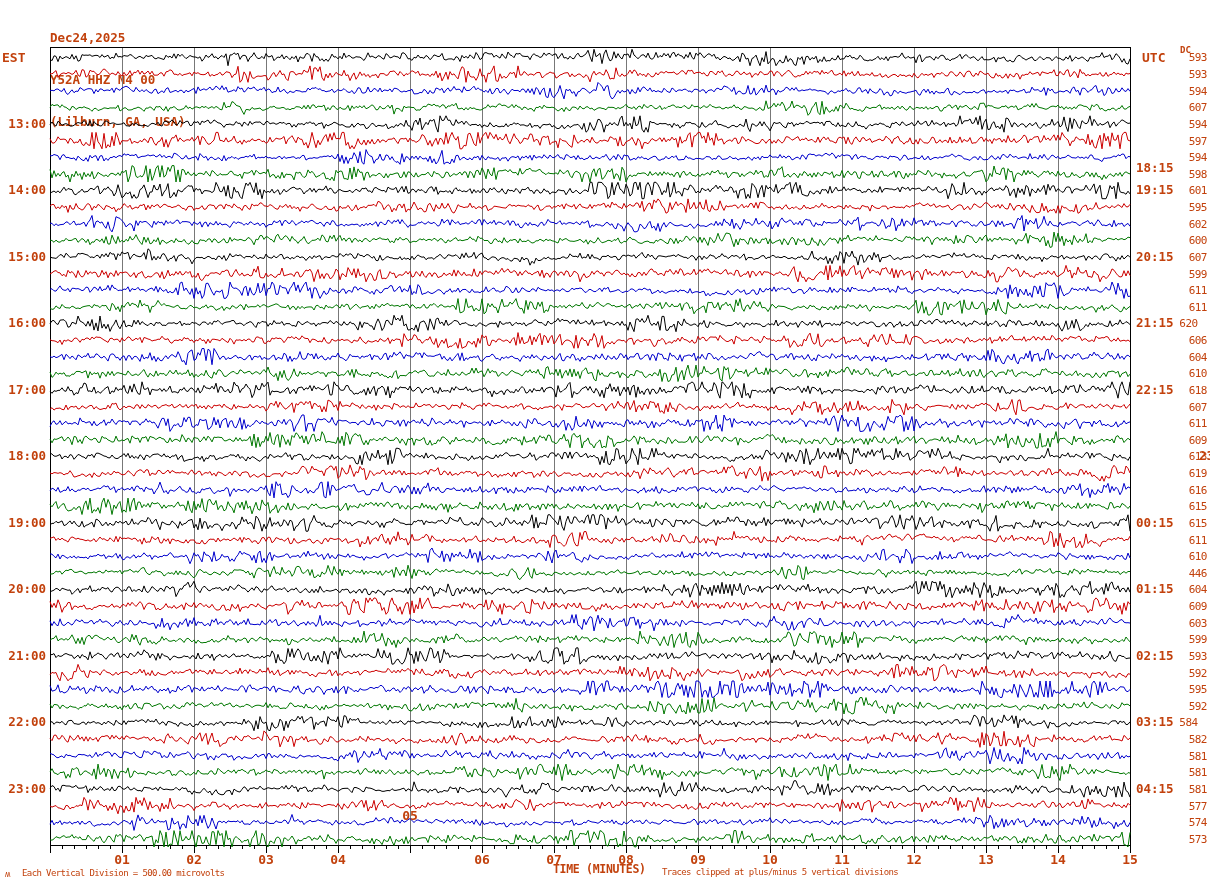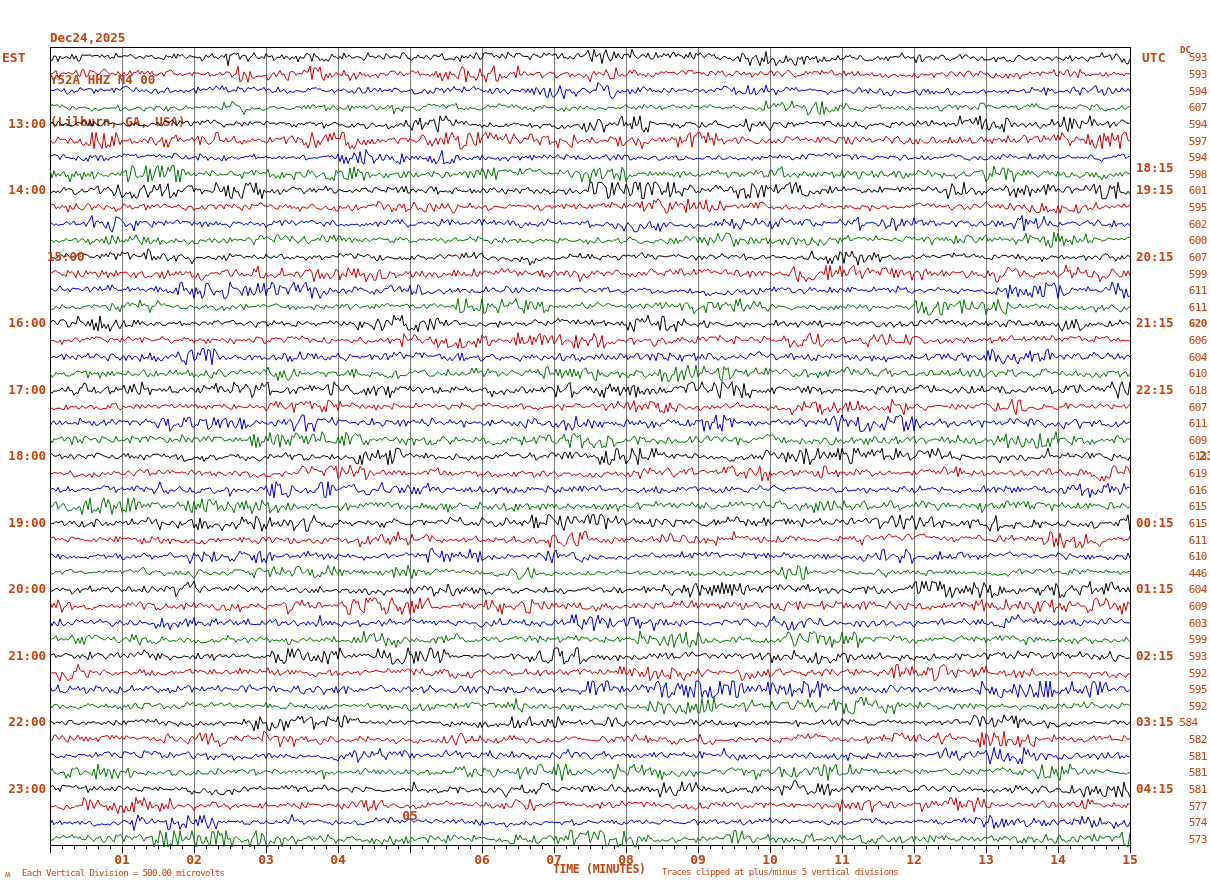--- a/index.html
+++ b/index.html
@@ -188,21 +188,21 @@
       <path d="M50,772.0L52,768.7L54,772.8L56,773.5L58,774.7L60,772.5L62,772.5L64,771.8L66,778.3L68,774.1L70,777.4L72,768.5L74,769.6L76,767.6L78,768.6L80,775.1L82,774.1L84,771.4L86,770.9L88,772.5L90,773.4L92,775.5L94,768.9L96,779.2L98,764.1L100,774.5L102,772.6L104,768.3L106,776.7L108,769.1L110,771.2L112,778.8L114,769.2L116,773.2L118,778.4L120,771.8L122,771.3L124,771.7L126,773.1L128,767.9L130,777.5L132,776.3L134,770.9L136,771.9L138,773.9L140,773.0L142,773.5L144,773.7L146,775.2L148,771.3L150,772.3L152,773.3L154,773.1L156,774.6L158,773.0L160,771.8L162,772.9L164,773.6L166,771.4L168,770.5L170,770.8L172,775.5L174,774.4L176,775.4L178,772.3L180,770.7L182,771.1L184,772.6L186,775.2L188,773.4L190,775.3L192,774.1L194,772.2L196,774.4L198,770.0L200,772.5L202,773.7L204,774.0L206,773.8L208,774.1L210,771.1L212,770.9L214,774.2L216,774.0L218,768.3L220,770.3L222,771.9L224,773.6L226,772.3L228,770.1L230,771.5L232,772.3L234,769.8L236,773.3L238,770.3L240,770.6L242,769.3L244,770.8L246,771.7L248,773.7L250,770.3L252,770.2L254,769.1L256,775.4L258,772.5L260,774.0L262,772.3L264,771.8L266,769.9L268,771.5L270,771.4L272,773.5L274,769.4L276,770.1L278,770.9L280,773.6L282,773.0L284,771.3L286,773.7L288,771.4L290,770.9L292,772.4L294,770.1L296,772.7L298,770.7L300,770.2L302,773.4L304,771.3L306,770.2L308,773.4L310,770.5L312,772.1L314,771.2L316,774.5L318,771.8L320,771.5L322,770.1L324,779.1L326,772.3L328,772.9L330,773.6L332,771.8L334,774.7L336,772.6L338,771.5L340,771.7L342,773.3L344,772.0L346,771.4L348,772.7L350,770.9L352,772.0L354,773.0L356,772.2L358,769.8L360,774.5L362,773.0L364,769.4L366,768.4L368,771.6L370,772.0L372,772.3L374,769.6L376,773.5L378,770.4L380,774.1L382,770.2L384,771.7L386,773.8L388,771.5L390,769.6L392,772.0L394,774.7L396,773.5L398,771.1L400,773.4L402,773.0L404,773.0L406,769.7L408,773.2L410,773.0L412,770.4L414,771.2L416,773.2L418,775.2L420,772.6L422,772.9L424,772.6L426,770.7L428,770.2L430,774.9L432,772.3L434,774.3L436,772.6L438,773.0L440,773.4L442,773.5L444,770.1L446,773.0L448,772.4L450,772.9L452,772.0L454,771.8L456,767.0L458,769.7L460,767.1L462,770.0L464,766.2L466,771.8L468,776.9L470,772.7L472,777.1L474,769.3L476,769.2L478,774.0L480,775.3L482,775.8L484,767.9L486,769.6L488,771.1L490,770.7L492,775.5L494,777.3L496,774.8L498,769.0L500,772.1L502,772.8L504,771.2L506,770.1L508,770.8L510,773.1L512,771.8L514,772.8L516,773.7L518,768.2L520,779.3L522,774.0L524,769.6L526,767.2L528,774.6L530,769.6L532,769.1L534,774.1L536,774.4L538,766.4L540,764.1L542,765.4L544,771.0L546,771.8L548,772.5L550,770.8L552,773.9L554,766.8L556,775.1L558,764.1L560,770.2L562,780.5L564,769.8L566,764.1L568,774.7L570,769.6L572,774.7L574,774.5L576,775.0L578,770.8L580,773.0L582,773.5L584,770.7L586,769.4L588,771.7L590,771.6L592,774.7L594,772.8L596,772.3L598,770.1L600,769.5L602,772.5L604,771.4L606,769.2L608,773.3L610,769.2L612,770.2L614,779.0L616,773.7L618,764.1L620,770.4L622,771.2L624,771.2L626,773.7L628,775.3L630,766.4L632,767.5L634,764.2L636,771.1L638,772.3L640,771.3L642,764.8L644,775.2L646,770.0L648,770.0L650,767.6L652,775.2L654,769.8L656,770.6L658,777.5L660,770.0L662,779.7L664,772.0L666,775.5L668,774.0L670,774.3L672,771.1L674,773.4L676,774.5L678,776.5L680,775.8L682,771.6L684,772.7L686,776.1L688,771.9L690,770.6L692,773.3L694,776.7L696,771.6L698,774.7L700,771.4L702,772.5L704,773.1L706,773.5L708,772.9L710,772.8L712,770.4L714,770.4L716,769.6L718,771.7L720,770.2L722,773.6L724,774.0L726,771.3L728,769.8L730,768.8L732,767.7L734,769.4L736,770.9L738,768.5L740,770.5L742,768.6L744,775.4L746,769.9L748,772.3L750,772.8L752,770.2L754,770.6L756,779.6L758,773.7L760,776.3L762,770.1L764,770.4L766,771.8L768,769.2L770,773.1L772,773.8L774,772.3L776,770.7L778,767.7L780,767.0L782,777.0L784,769.1L786,773.4L788,774.6L790,776.2L792,776.8L794,767.5L796,777.0L798,775.9L800,772.0L802,772.5L804,769.5L806,768.5L808,770.9L810,775.2L812,772.2L814,767.3L816,769.5L818,766.7L820,775.1L822,776.0L824,764.4L826,767.1L828,780.5L830,767.2L832,771.7L834,767.1L836,764.1L838,774.1L840,775.4L842,773.5L844,774.3L846,773.9L848,773.1L850,764.1L852,773.7L854,773.7L856,768.9L858,773.2L860,773.0L862,768.1L864,770.3L866,769.6L868,770.8L870,770.2L872,769.4L874,772.2L876,769.1L878,773.5L880,771.9L882,772.8L884,772.0L886,772.9L888,770.0L890,773.6L892,773.1L894,770.8L896,774.3L898,771.2L900,771.1L902,771.3L904,769.3L906,770.9L908,770.6L910,772.0L912,773.5L914,771.5L916,770.3L918,772.0L920,774.0L922,769.5L924,771.3L926,770.4L928,773.3L930,770.9L932,771.7L934,771.5L936,771.3L938,770.8L940,770.6L942,771.1L944,769.2L946,769.1L948,770.7L950,773.5L952,774.7L954,774.5L956,773.1L958,774.3L960,774.7L962,771.8L964,768.8L966,771.9L968,772.5L970,774.0L972,769.7L974,771.1L976,773.2L978,774.1L980,769.5L982,770.1L984,771.4L986,770.4L988,770.3L990,769.4L992,772.3L994,771.1L996,769.6L998,768.5L1000,770.1L1002,767.7L1004,768.5L1006,770.3L1008,771.6L1010,768.7L1012,772.4L1014,773.5L1016,772.5L1018,775.1L1020,770.8L1022,775.1L1024,769.9L1026,769.6L1028,772.0L1030,772.1L1032,769.8L1034,771.0L1036,773.8L1038,778.9L1040,773.6L1042,764.5L1044,776.2L1046,777.9L1048,776.4L1050,778.0L1052,766.3L1054,774.1L1056,769.3L1058,776.2L1060,780.5L1062,766.4L1064,774.2L1066,770.2L1068,773.6L1070,764.1L1072,769.1L1074,768.1L1076,770.5L1078,774.5L1080,772.9L1082,772.4L1084,768.6L1086,770.4L1088,774.1L1090,773.0L1092,769.6L1094,773.6L1096,769.4L1098,770.8L1100,771.4L1102,772.5L1104,772.1L1106,770.0L1108,770.3L1110,771.3L1112,772.0L1114,772.3L1116,772.6L1118,772.4L1120,773.6L1122,773.5L1124,772.8L1126,774.7L1128,772.6L1130,773.1" fill="none" stroke="#007700" stroke-width="1"></path>
       <path d="M50,788.2L52,785.6L54,786.6L56,790.2L58,788.1L60,791.5L62,785.5L64,785.3L66,786.0L68,786.0L70,786.1L72,787.3L74,786.9L76,785.3L78,788.1L80,788.2L82,788.0L84,787.6L86,785.7L88,792.6L90,788.6L92,790.3L94,786.6L96,789.4L98,789.1L100,786.5L102,787.8L104,790.5L106,789.4L108,788.7L110,790.5L112,786.9L114,790.6L116,790.2L118,786.5L120,786.3L122,788.2L124,789.4L126,788.1L128,786.6L130,789.8L132,789.7L134,787.8L136,789.6L138,790.7L140,790.5L142,791.4L144,787.3L146,787.5L148,787.9L150,788.0L152,789.5L154,788.9L156,787.6L158,790.7L160,786.9L162,788.7L164,789.6L166,789.1L168,789.4L170,789.8L172,789.8L174,789.4L176,787.3L178,789.3L180,790.2L182,787.5L184,788.6L186,788.0L188,791.9L190,791.1L192,794.3L194,790.8L196,792.5L198,792.7L200,792.9L202,790.4L204,788.2L206,790.6L208,792.7L210,791.1L212,795.1L214,792.1L216,789.7L218,793.3L220,794.3L222,794.8L224,794.3L226,791.2L228,790.6L230,790.5L232,794.9L234,789.1L236,790.6L238,791.6L240,792.0L242,789.3L244,786.7L246,788.1L248,791.4L250,788.3L252,788.4L254,787.6L256,788.7L258,788.9L260,786.1L262,788.4L264,789.5L266,788.7L268,787.7L270,788.2L272,788.8L274,787.9L276,788.8L278,788.9L280,788.4L282,786.2L284,788.8L286,785.5L288,789.0L290,788.2L292,785.2L294,787.9L296,786.8L298,791.8L300,788.0L302,788.6L304,787.1L306,787.4L308,791.6L310,790.4L312,791.6L314,788.1L316,788.9L318,787.9L320,788.3L322,789.0L324,784.8L326,786.6L328,790.3L330,789.0L332,788.0L334,789.2L336,789.9L338,791.3L340,790.0L342,788.7L344,788.4L346,788.3L348,788.3L350,790.6L352,792.6L354,787.6L356,787.5L358,788.3L360,789.3L362,791.2L364,791.7L366,787.1L368,788.0L370,788.1L372,788.7L374,789.6L376,790.7L378,790.2L380,790.4L382,791.3L384,791.3L386,790.8L388,790.5L390,790.8L392,788.7L394,790.3L396,790.4L398,789.9L400,789.6L402,788.7L404,788.2L406,791.2L408,788.8L410,789.8L412,791.1L414,781.8L416,787.5L418,791.1L420,790.6L422,789.2L424,790.1L426,789.9L428,792.7L430,789.4L432,791.0L434,789.3L436,789.2L438,792.9L440,791.6L442,792.0L444,790.4L446,791.0L448,791.1L450,786.8L452,788.3L454,788.6L456,787.8L458,793.0L460,786.9L462,788.8L464,788.4L466,790.5L468,792.0L470,791.4L472,790.0L474,790.6L476,788.9L478,790.3L480,788.2L482,792.4L484,791.9L486,792.9L488,791.1L490,788.3L492,789.2L494,792.4L496,790.8L498,787.9L500,789.2L502,790.3L504,793.9L506,797.2L508,793.4L510,790.1L512,787.3L514,789.6L516,788.2L518,788.6L520,789.9L522,784.7L524,792.2L526,792.5L528,793.1L530,789.6L532,792.6L534,789.1L536,794.3L538,789.8L540,789.2L542,783.1L544,783.7L546,784.9L548,783.0L550,787.7L552,789.8L554,789.4L556,790.8L558,791.8L560,789.1L562,787.4L564,787.7L566,787.9L568,789.4L570,789.7L572,786.9L574,788.6L576,789.5L578,787.2L580,788.3L582,792.0L584,786.3L586,786.9L588,786.2L590,791.9L592,786.0L594,790.6L596,789.4L598,788.9L600,787.7L602,788.0L604,790.7L606,790.1L608,789.8L610,786.2L612,784.5L614,789.5L616,791.4L618,787.1L620,787.3L622,789.3L624,791.8L626,791.4L628,786.8L630,791.8L632,789.5L634,791.7L636,788.9L638,789.3L640,791.2L642,786.6L644,790.5L646,787.6L648,787.1L650,792.1L652,788.4L654,791.2L656,789.5L658,789.7L660,797.2L662,791.0L664,782.6L666,792.8L668,789.6L670,786.6L672,791.9L674,795.1L676,795.8L678,790.4L680,790.8L682,781.7L684,790.8L686,790.2L688,785.3L690,783.4L692,791.8L694,787.8L696,782.4L698,788.0L700,788.8L702,791.1L704,786.6L706,790.6L708,787.9L710,788.9L712,790.1L714,790.4L716,791.2L718,790.3L720,788.1L722,791.9L724,787.7L726,791.9L728,792.8L730,791.7L732,790.8L734,791.1L736,787.9L738,790.8L740,788.9L742,788.9L744,789.0L746,788.2L748,792.1L750,790.7L752,793.1L754,787.2L756,786.5L758,791.3L760,787.6L762,785.6L764,788.3L766,789.1L768,787.0L770,790.2L772,789.1L774,790.7L776,788.4L778,786.3L780,789.2L782,795.3L784,785.6L786,787.6L788,786.6L790,789.9L792,786.4L794,780.8L796,780.8L798,786.1L800,788.4L802,786.2L804,785.8L806,790.3L808,794.6L810,792.0L812,791.6L814,793.3L816,791.9L818,783.4L820,791.9L822,784.5L824,794.8L826,789.1L828,783.8L830,795.3L832,789.3L834,791.1L836,788.6L838,791.6L840,790.9L842,787.6L844,789.7L846,788.2L848,787.0L850,788.3L852,792.5L854,788.1L856,785.7L858,787.2L860,785.9L862,790.3L864,786.1L866,788.0L868,787.5L870,791.6L872,787.5L874,789.6L876,786.0L878,786.2L880,789.0L882,789.7L884,789.4L886,786.9L888,787.7L890,786.9L892,790.5L894,788.3L896,788.8L898,789.3L900,789.3L902,787.2L904,786.2L906,787.9L908,791.2L910,791.4L912,791.0L914,789.2L916,789.4L918,790.2L920,787.0L922,786.1L924,785.2L926,786.8L928,790.4L930,789.4L932,786.5L934,787.7L936,789.5L938,791.1L940,789.5L942,789.1L944,786.0L946,787.6L948,790.4L950,791.7L952,786.5L954,786.3L956,787.8L958,790.9L960,791.5L962,790.0L964,788.9L966,790.6L968,788.1L970,787.4L972,790.7L974,789.4L976,788.9L978,790.0L980,789.4L982,788.9L984,792.1L986,789.3L988,791.4L990,790.0L992,789.7L994,792.9L996,790.1L998,789.5L1000,791.7L1002,789.7L1004,789.2L1006,788.0L1008,791.4L1010,788.3L1012,793.2L1014,790.8L1016,785.3L1018,789.3L1020,785.7L1022,789.7L1024,789.2L1026,786.8L1028,789.8L1030,790.6L1032,793.6L1034,789.7L1036,788.5L1038,792.4L1040,788.7L1042,785.9L1044,787.3L1046,787.3L1048,791.2L1050,792.4L1052,791.3L1054,791.0L1056,788.6L1058,789.1L1060,788.8L1062,791.8L1064,792.3L1066,791.8L1068,792.4L1070,793.1L1072,785.3L1074,793.0L1076,791.8L1078,790.3L1080,788.6L1082,792.9L1084,797.2L1086,787.9L1088,786.2L1090,795.0L1092,789.4L1094,792.0L1096,786.1L1098,793.7L1100,788.9L1102,795.0L1104,796.5L1106,796.1L1108,786.2L1110,789.0L1112,790.4L1114,786.8L1116,797.2L1118,786.1L1120,791.0L1122,796.8L1124,782.1L1126,790.6L1128,792.1L1130,797.2" fill="none" stroke="#000000" stroke-width="1"></path>
       <path d="M50,805.9L52,807.1L54,806.2L56,805.6L58,807.8L60,808.1L62,809.0L64,809.7L66,805.4L68,805.8L70,808.9L72,807.4L74,807.7L76,805.7L78,806.3L80,804.9L82,805.7L84,797.4L86,800.8L88,810.2L90,799.7L92,802.8L94,808.6L96,803.9L98,800.1L100,804.8L102,804.9L104,807.0L106,805.2L108,810.7L110,805.9L112,809.9L114,803.0L116,808.2L118,813.8L120,805.7L122,806.7L124,812.7L126,806.0L128,810.8L130,810.5L132,802.2L134,812.1L136,797.4L138,803.8L140,800.4L142,805.6L144,797.7L146,803.0L148,809.7L150,801.6L152,807.9L154,806.8L156,805.0L158,806.1L160,811.5L162,803.1L164,809.0L166,804.8L168,808.8L170,798.1L172,805.4L174,808.9L176,806.9L178,804.8L180,805.5L182,805.7L184,807.1L186,805.3L188,804.1L190,805.7L192,807.1L194,810.6L196,806.7L198,806.9L200,805.1L202,804.4L204,806.7L206,806.7L208,804.7L210,806.2L212,802.0L214,802.3L216,802.5L218,807.2L220,806.6L222,805.8L224,803.7L226,806.2L228,805.9L230,809.5L232,806.6L234,806.0L236,804.2L238,807.7L240,805.6L242,805.4L244,804.3L246,805.9L248,806.0L250,804.8L252,806.3L254,806.9L256,806.4L258,807.4L260,803.7L262,808.3L264,805.5L266,802.4L268,806.3L270,805.6L272,805.8L274,805.4L276,805.8L278,807.4L280,804.3L282,805.3L284,804.6L286,805.4L288,803.0L290,804.4L292,806.6L294,803.3L296,806.6L298,807.0L300,809.0L302,802.5L304,806.5L306,807.7L308,802.6L310,804.9L312,804.1L314,804.1L316,804.6L318,804.8L320,804.9L322,807.0L324,805.5L326,805.3L328,804.5L330,804.6L332,805.1L334,805.1L336,807.1L338,803.5L340,806.4L342,809.4L344,803.8L346,806.5L348,808.2L350,804.7L352,801.8L354,803.1L356,807.2L358,804.6L360,801.5L362,800.3L364,807.4L366,800.4L368,811.1L370,806.8L372,807.7L374,800.4L376,810.3L378,805.0L380,802.7L382,800.0L384,806.0L386,805.2L388,807.9L390,805.4L392,804.7L394,803.6L396,805.9L398,806.4L400,807.6L402,807.7L404,807.3L406,805.4L408,805.2L410,808.1L412,805.9L414,805.5L416,809.1L418,807.0L420,808.1L422,805.0L424,806.8L426,807.1L428,802.6L430,805.3L432,803.8L434,802.7L436,804.2L438,804.8L440,803.9L442,804.0L444,803.5L446,801.0L448,802.0L450,804.3L452,803.2L454,805.4L456,803.1L458,803.0L460,803.6L462,802.1L464,805.0L466,803.9L468,805.6L470,804.9L472,805.8L474,804.6L476,802.3L478,804.0L480,806.4L482,805.3L484,806.4L486,802.1L488,805.8L490,804.5L492,808.2L494,807.5L496,806.1L498,804.9L500,807.7L502,803.7L504,809.0L506,803.0L508,806.0L510,807.2L512,807.1L514,802.4L516,799.3L518,801.0L520,801.8L522,803.5L524,805.1L526,809.8L528,808.1L530,799.3L532,805.9L534,810.8L536,805.4L538,805.8L540,804.0L542,804.4L544,807.1L546,805.0L548,803.3L550,804.6L552,803.7L554,801.5L556,803.4L558,802.6L560,802.6L562,802.8L564,802.3L566,806.0L568,802.8L570,805.6L572,804.1L574,803.6L576,805.3L578,805.1L580,805.3L582,805.3L584,803.6L586,805.8L588,807.1L590,805.0L592,807.6L594,805.2L596,804.8L598,804.0L600,808.5L602,802.2L604,805.6L606,805.3L608,802.8L610,802.4L612,807.3L614,807.5L616,804.9L618,805.4L620,805.1L622,800.9L624,804.4L626,805.8L628,802.4L630,802.6L632,803.5L634,802.7L636,802.2L638,803.2L640,802.7L642,802.6L644,807.1L646,802.7L648,802.3L650,804.3L652,805.8L654,802.1L656,806.2L658,804.2L660,804.9L662,807.1L664,805.2L666,804.4L668,804.6L670,805.2L672,808.0L674,808.5L676,806.2L678,805.6L680,805.1L682,808.0L684,807.4L686,804.2L688,809.2L690,807.6L692,806.6L694,808.5L696,809.6L698,807.4L700,802.9L702,808.1L704,807.7L706,806.5L708,809.0L710,805.0L712,802.9L714,805.2L716,802.4L718,804.3L720,804.5L722,806.5L724,801.9L726,806.1L728,805.9L730,804.0L732,802.8L734,806.1L736,803.3L738,803.1L740,806.9L742,808.9L744,806.4L746,805.9L748,807.8L750,805.5L752,807.5L754,805.6L756,802.7L758,805.0L760,803.2L762,803.7L764,807.7L766,803.0L768,805.2L770,802.4L772,804.7L774,804.1L776,806.2L778,805.5L780,804.9L782,804.1L784,803.1L786,805.7L788,806.3L790,806.4L792,803.2L794,807.7L796,804.2L798,804.8L800,804.5L802,805.6L804,804.8L806,806.0L808,804.6L810,805.0L812,806.0L814,807.8L816,804.2L818,803.0L820,804.9L822,809.0L824,805.2L826,804.1L828,807.4L830,805.6L832,806.6L834,807.2L836,803.8L838,803.3L840,811.4L842,799.6L844,803.8L846,807.9L848,803.9L850,808.9L852,803.1L854,803.8L856,808.0L858,802.2L860,809.0L862,810.0L864,802.9L866,802.1L868,800.5L870,800.9L872,812.2L874,805.5L876,804.8L878,802.7L880,801.1L882,805.1L884,805.2L886,804.7L888,808.0L890,802.0L892,802.0L894,808.0L896,807.4L898,804.7L900,803.1L902,804.7L904,806.1L906,806.4L908,804.0L910,805.4L912,804.5L914,802.9L916,803.2L918,804.0L920,803.1L922,811.8L924,806.3L926,802.9L928,807.8L930,806.4L932,800.9L934,804.6L936,801.1L938,805.6L940,804.0L942,805.8L944,801.9L946,801.2L948,803.8L950,797.4L952,798.6L954,805.0L956,797.9L958,810.5L960,801.3L962,807.5L964,804.5L966,806.9L968,800.6L970,801.2L972,801.4L974,811.8L976,804.0L978,797.4L980,805.3L982,807.3L984,799.2L986,806.8L988,807.2L990,807.8L992,802.3L994,804.4L996,805.9L998,804.1L1000,806.6L1002,804.9L1004,805.7L1006,804.4L1008,803.6L1010,805.7L1012,806.8L1014,806.5L1016,804.1L1018,803.3L1020,803.0L1022,805.5L1024,805.0L1026,804.1L1028,805.4L1030,806.2L1032,803.4L1034,807.1L1036,807.1L1038,803.6L1040,803.8L1042,801.2L1044,801.2L1046,805.1L1048,807.4L1050,806.9L1052,802.3L1054,802.7L1056,806.8L1058,804.7L1060,803.4L1062,807.6L1064,807.0L1066,804.7L1068,802.9L1070,805.7L1072,802.4L1074,802.0L1076,806.6L1078,806.2L1080,805.9L1082,800.2L1084,808.3L1086,808.4L1088,798.9L1090,804.2L1092,799.9L1094,803.7L1096,803.9L1098,803.8L1100,803.9L1102,805.6L1104,807.2L1106,805.9L1108,804.7L1110,805.5L1112,806.9L1114,802.5L1116,805.9L1118,804.9L1120,805.7L1122,807.9L1124,804.9L1126,807.5L1128,803.3L1130,805.3" fill="none" stroke="#cc0000" stroke-width="1"></path>
       <path d="M50,824.2L52,820.4L54,824.9L56,822.3L58,823.1L60,820.6L62,824.7L64,822.1L66,823.0L68,823.1L70,821.6L72,824.2L74,822.6L76,822.7L78,821.2L80,824.5L82,821.0L84,823.6L86,823.8L88,822.0L90,821.3L92,824.3L94,826.4L96,825.3L98,824.7L100,825.0L102,823.6L104,824.8L106,824.7L108,823.9L110,825.3L112,822.8L114,821.8L116,823.2L118,825.1L120,823.4L122,822.0L124,820.3L126,821.4L128,822.2L130,824.3L132,820.5L134,830.4L136,822.1L138,814.9L140,820.9L142,817.2L144,819.6L146,823.7L148,823.2L150,821.5L152,818.7L154,822.6L156,822.7L158,820.1L160,822.0L162,821.6L164,822.1L166,820.4L168,829.9L170,829.0L172,817.9L174,824.1L176,823.3L178,821.3L180,829.5L182,824.3L184,824.0L186,828.1L188,815.5L190,820.5L192,823.3L194,823.6L196,819.3L198,825.8L200,815.6L202,823.0L204,815.3L206,822.5L208,828.3L210,825.1L212,818.0L214,823.5L216,829.0L218,821.9L220,821.1L222,822.6L224,821.1L226,823.2L228,820.9L230,821.5L232,821.6L234,821.3L236,821.8L238,820.6L240,822.9L242,820.6L244,824.1L246,824.1L248,823.9L250,824.6L252,822.0L254,820.5L256,822.0L258,820.5L260,823.4L262,822.9L264,823.5L266,820.8L268,822.6L270,823.5L272,823.4L274,823.4L276,820.8L278,822.1L280,822.4L282,822.4L284,820.0L286,820.7L288,823.9L290,820.2L292,814.5L294,821.0L296,821.0L298,819.3L300,822.1L302,821.0L304,824.6L306,822.3L308,821.5L310,820.2L312,821.7L314,821.4L316,821.2L318,819.7L320,820.8L322,820.8L324,822.4L326,821.8L328,823.4L330,822.4L332,825.2L334,823.4L336,820.2L338,823.3L340,823.9L342,821.4L344,823.4L346,823.2L348,822.0L350,823.8L352,822.5L354,820.5L356,822.0L358,825.1L360,823.8L362,824.5L364,824.9L366,822.5L368,822.7L370,821.7L372,821.7L374,821.1L376,817.6L378,820.7L380,820.8L382,819.5L384,818.5L386,820.4L388,823.2L390,817.7L392,817.7L394,821.8L396,821.2L398,820.5L400,823.2L402,819.9L404,822.2L406,821.4L408,819.7L410,818.6L412,820.3L414,822.6L416,820.4L418,819.9L420,820.9L422,821.4L424,821.5L426,819.4L428,822.0L430,822.2L432,823.2L434,821.2L436,819.3L438,820.2L440,821.3L442,821.4L444,823.3L446,820.5L448,819.9L450,822.3L452,820.6L454,819.9L456,823.5L458,820.5L460,821.3L462,819.0L464,822.3L466,823.4L468,821.3L470,823.1L472,820.9L474,824.3L476,819.5L478,823.0L480,825.6L482,820.6L484,824.5L486,823.6L488,823.6L490,821.8L492,823.2L494,822.1L496,825.0L498,824.1L500,823.4L502,824.0L504,822.7L506,826.9L508,826.4L510,823.6L512,823.2L514,825.4L516,823.8L518,824.5L520,824.0L522,822.3L524,824.8L526,821.2L528,823.3L530,825.1L532,824.4L534,822.0L536,823.3L538,823.8L540,824.9L542,824.5L544,822.1L546,821.7L548,822.0L550,822.5L552,821.8L554,823.0L556,822.3L558,822.8L560,822.3L562,824.9L564,822.1L566,821.8L568,821.6L570,822.1L572,819.6L574,825.5L576,822.9L578,824.7L580,824.3L582,824.0L584,822.0L586,822.9L588,820.2L590,821.3L592,822.0L594,822.2L596,822.6L598,823.3L600,821.9L602,820.1L604,822.1L606,822.2L608,820.8L610,822.6L612,819.8L614,823.8L616,820.9L618,823.7L620,823.9L622,824.9L624,821.7L626,823.9L628,823.0L630,820.8L632,819.9L634,822.9L636,820.8L638,821.4L640,820.5L642,823.7L644,823.0L646,819.8L648,821.5L650,823.7L652,821.9L654,822.9L656,823.0L658,824.1L660,823.9L662,822.0L664,820.0L666,820.3L668,821.7L670,820.1L672,821.2L674,822.7L676,822.8L678,822.6L680,823.1L682,823.3L684,823.7L686,823.3L688,822.1L690,822.3L692,820.7L694,819.0L696,821.0L698,825.0L700,821.2L702,822.9L704,820.5L706,823.8L708,822.0L710,819.7L712,821.9L714,820.0L716,819.8L718,823.9L720,821.8L722,822.2L724,821.2L726,824.0L728,823.1L730,822.5L732,820.5L734,822.0L736,821.5L738,822.6L740,819.4L742,823.8L744,825.1L746,823.1L748,821.7L750,819.9L752,823.7L754,822.1L756,820.9L758,821.8L760,819.0L762,822.1L764,819.2L766,820.7L768,820.8L770,817.7L772,822.5L774,821.8L776,819.1L778,820.7L780,822.1L782,823.2L784,819.5L786,819.7L788,822.1L790,823.4L792,820.8L794,821.6L796,821.4L798,821.1L800,819.7L802,821.4L804,823.0L806,821.2L808,821.4L810,823.2L812,822.3L814,821.6L816,821.7L818,821.2L820,823.0L822,820.4L824,822.3L826,823.6L828,824.7L830,824.3L832,820.7L834,823.8L836,822.1L838,824.7L840,821.5L842,821.7L844,824.7L846,824.2L848,822.6L850,823.3L852,822.6L854,821.2L856,821.3L858,821.7L860,820.3L862,818.6L864,820.1L866,819.0L868,820.5L870,818.9L872,822.9L874,821.5L876,817.8L878,820.4L880,820.1L882,823.2L884,821.4L886,824.4L888,821.6L890,823.2L892,823.8L894,822.3L896,821.5L898,821.9L900,821.3L902,822.4L904,822.8L906,820.8L908,822.0L910,822.3L912,822.5L914,820.3L916,821.7L918,819.8L920,821.0L922,820.3L924,822.5L926,821.2L928,822.4L930,820.5L932,819.4L934,823.0L936,819.6L938,824.0L940,822.3L942,824.4L944,823.0L946,821.3L948,822.6L950,822.7L952,821.9L954,820.1L956,820.4L958,819.5L960,819.8L962,822.3L964,817.7L966,822.7L968,820.6L970,819.3L972,822.0L974,823.6L976,817.0L978,818.9L980,818.4L982,821.0L984,827.2L986,821.8L988,822.7L990,815.2L992,818.5L994,828.7L996,822.2L998,827.4L1000,824.4L1002,818.6L1004,827.1L1006,819.5L1008,825.5L1010,822.8L1012,820.0L1014,825.1L1016,820.5L1018,818.5L1020,822.6L1022,821.5L1024,820.5L1026,826.7L1028,826.4L1030,824.2L1032,823.2L1034,818.2L1036,822.9L1038,820.4L1040,821.4L1042,825.8L1044,820.1L1046,826.0L1048,822.5L1050,825.2L1052,820.9L1054,819.6L1056,823.0L1058,824.6L1060,820.9L1062,820.8L1064,819.7L1066,822.7L1068,823.8L1070,822.2L1072,824.9L1074,818.6L1076,821.0L1078,820.0L1080,824.4L1082,816.2L1084,823.2L1086,822.8L1088,817.0L1090,820.9L1092,827.6L1094,820.5L1096,826.4L1098,825.2L1100,817.7L1102,824.2L1104,822.8L1106,824.2L1108,821.5L1110,822.9L1112,824.2L1114,828.7L1116,822.2L1118,826.7L1120,823.9L1122,824.1L1124,820.2L1126,825.6L1128,826.6L1130,822.4" fill="none" stroke="#0000cc" stroke-width="1"></path>
       <path d="M50,839.7L52,840.2L54,838.9L56,836.7L58,837.5L60,838.1L62,836.5L64,835.6L66,837.5L68,837.0L70,837.0L72,834.6L74,838.1L76,836.4L78,838.5L80,836.8L82,839.6L84,839.6L86,839.6L88,835.0L90,837.7L92,839.5L94,841.4L96,837.8L98,838.3L100,836.4L102,840.5L104,842.9L106,840.2L108,836.3L110,836.5L112,839.8L114,842.2L116,834.6L118,836.5L120,834.2L122,836.7L124,841.7L126,835.3L128,837.0L130,837.1L132,839.6L134,836.5L136,837.6L138,836.0L140,834.5L142,837.2L144,841.2L146,837.6L148,837.6L150,836.7L152,836.0L154,847.0L156,839.7L158,842.8L160,830.6L162,835.3L164,847.0L166,832.1L168,847.0L170,843.9L172,844.9L174,830.6L176,838.0L178,845.1L180,830.7L182,840.8L184,840.0L186,836.4L188,839.7L190,839.0L192,830.6L194,839.8L196,847.0L198,835.6L200,836.2L202,843.4L204,843.0L206,836.8L208,842.5L210,845.8L212,831.7L214,831.9L216,844.5L218,830.6L220,835.5L222,833.4L224,846.8L226,830.6L228,839.6L230,838.2L232,847.0L234,838.9L236,836.4L238,838.5L240,839.7L242,842.6L244,840.6L246,840.7L248,839.3L250,847.0L252,838.6L254,835.9L256,830.6L258,845.1L260,843.7L262,833.3L264,836.4L266,844.8L268,847.0L270,841.1L272,841.5L274,843.5L276,838.2L278,836.9L280,838.8L282,847.0L284,837.9L286,838.4L288,840.7L290,838.7L292,836.0L294,839.2L296,844.2L298,839.7L300,840.8L302,840.3L304,838.4L306,838.5L308,836.6L310,837.0L312,840.5L314,837.8L316,839.0L318,839.2L320,835.6L322,838.8L324,841.8L326,840.4L328,834.5L330,838.1L332,838.7L334,839.6L336,843.4L338,839.4L340,840.0L342,840.0L344,841.7L346,838.7L348,837.1L350,837.7L352,836.4L354,837.9L356,840.1L358,839.8L360,839.0L362,841.2L364,841.0L366,840.1L368,839.9L370,843.1L372,838.3L374,844.0L376,839.2L378,840.2L380,841.5L382,844.6L384,839.4L386,841.2L388,841.3L390,836.1L392,841.3L394,845.5L396,839.3L398,841.2L400,841.0L402,838.8L404,843.8L406,836.7L408,843.5L410,840.1L412,837.2L414,840.3L416,840.2L418,838.5L420,838.3L422,837.8L424,837.7L426,838.0L428,842.5L430,835.6L432,836.7L434,838.4L436,839.4L438,836.6L440,839.2L442,841.3L444,839.3L446,842.9L448,835.1L450,840.8L452,838.5L454,835.0L456,836.3L458,838.6L460,837.7L462,836.4L464,839.0L466,839.4L468,838.1L470,839.8L472,841.7L474,835.2L476,839.2L478,837.9L480,837.2L482,838.3L484,837.2L486,839.0L488,839.1L490,839.4L492,839.7L494,839.2L496,841.5L498,839.7L500,838.4L502,841.9L504,840.3L506,840.6L508,840.9L510,843.7L512,843.6L514,843.7L516,834.6L518,840.0L520,835.1L522,838.9L524,839.5L526,838.6L528,842.0L530,840.0L532,842.3L534,835.6L536,842.8L538,843.2L540,842.2L542,839.1L544,837.9L546,839.0L548,836.4L550,835.5L552,837.1L554,840.3L556,836.4L558,843.6L560,837.9L562,838.0L564,840.7L566,835.9L568,840.1L570,830.6L572,830.6L574,845.7L576,838.6L578,837.9L580,833.3L582,833.8L584,833.7L586,834.9L588,830.6L590,842.6L592,838.4L594,831.8L596,835.3L598,839.6L600,830.6L602,831.5L604,834.0L606,845.0L608,846.2L610,839.4L612,839.8L614,839.4L616,838.0L618,847.0L620,843.9L622,846.1L624,831.0L626,841.8L628,839.4L630,837.1L632,839.6L634,846.6L636,847.0L638,837.3L640,836.9L642,841.2L644,837.3L646,841.8L648,835.3L650,838.5L652,838.7L654,841.5L656,840.9L658,839.9L660,841.8L662,839.5L664,840.5L666,841.2L668,840.4L670,839.8L672,837.7L674,839.5L676,843.0L678,840.2L680,840.8L682,839.0L684,837.7L686,838.1L688,839.1L690,839.6L692,839.5L694,839.0L696,842.6L698,837.8L700,840.6L702,837.1L704,837.0L706,839.9L708,840.4L710,837.5L712,839.5L714,838.4L716,836.8L718,837.7L720,838.6L722,838.8L724,838.2L726,834.7L728,834.9L730,834.8L732,843.0L734,830.6L736,830.6L738,843.3L740,837.7L742,830.9L744,839.4L746,837.6L748,836.0L750,836.6L752,841.7L754,842.8L756,839.2L758,837.5L760,839.7L762,838.9L764,837.8L766,838.1L768,834.2L770,840.8L772,838.5L774,838.1L776,842.7L778,838.7L780,838.2L782,838.5L784,842.8L786,838.0L788,841.2L790,841.5L792,837.7L794,841.3L796,839.1L798,840.7L800,840.0L802,843.0L804,842.5L806,835.6L808,835.8L810,837.3L812,833.5L814,841.9L816,839.4L818,839.9L820,839.6L822,838.5L824,840.7L826,840.0L828,837.1L830,839.2L832,836.6L834,841.3L836,842.6L838,837.9L840,834.9L842,839.3L844,835.7L846,838.8L848,840.0L850,838.4L852,839.8L854,839.1L856,837.9L858,836.6L860,834.9L862,842.4L864,842.4L866,844.0L868,840.6L870,842.1L872,838.9L874,842.7L876,843.3L878,838.3L880,838.9L882,835.1L884,837.5L886,839.5L888,841.8L890,841.2L892,839.3L894,837.9L896,842.2L898,837.9L900,836.5L902,843.2L904,842.1L906,840.3L908,839.5L910,838.4L912,836.1L914,841.9L916,836.6L918,838.7L920,841.2L922,839.2L924,837.0L926,840.5L928,842.5L930,835.3L932,838.0L934,841.8L936,835.8L938,837.9L940,838.1L942,835.7L944,840.0L946,835.3L948,838.4L950,838.8L952,839.9L954,838.4L956,841.5L958,839.9L960,839.8L962,836.0L964,838.2L966,838.1L968,840.2L970,838.9L972,836.8L974,840.6L976,839.5L978,837.8L980,840.9L982,839.7L984,837.3L986,837.8L988,838.1L990,836.9L992,835.6L994,840.6L996,838.7L998,841.5L1000,837.3L1002,839.9L1004,836.7L1006,836.9L1008,838.0L1010,840.4L1012,838.2L1014,836.5L1016,837.6L1018,843.1L1020,840.8L1022,843.1L1024,838.3L1026,842.6L1028,836.7L1030,838.6L1032,837.4L1034,842.3L1036,839.2L1038,839.5L1040,841.5L1042,842.6L1044,838.6L1046,834.2L1048,840.4L1050,838.9L1052,839.0L1054,842.8L1056,843.1L1058,837.1L1060,835.1L1062,840.2L1064,839.8L1066,842.5L1068,840.3L1070,841.4L1072,837.1L1074,837.4L1076,841.1L1078,842.0L1080,835.6L1082,836.8L1084,839.3L1086,838.0L1088,836.6L1090,836.7L1092,841.2L1094,834.1L1096,839.8L1098,841.0L1100,835.6L1102,837.9L1104,838.1L1106,836.5L1108,836.4L1110,836.8L1112,841.3L1114,837.8L1116,836.3L1118,837.3L1120,836.9L1122,832.1L1124,844.7L1126,845.1L1128,847.0L1130,832.4" fill="none" stroke="#007700" stroke-width="1"></path>
     </svg>
 
   <div id="labels">
       <div class="lbl hour" style="left: 0px; top: 115.974px; width: 46px; text-align: right;">13:00</div>
       <div class="lbl hour" style="left: 0px; top: 182.474px; width: 46px; text-align: right;">14:00</div>
-      <div class="lbl hour" style="left: 0px; top: 248.974px; width: 46px; text-align: left; padding-left: 47px;">15:00</div>
+      <div class="lbl hour" style="left: 0px; top: 248.974px; width: 46px; text-align: right;">15:00</div>
       <div class="lbl hour" style="left: 0px; top: 315.474px; width: 46px; text-align: right;">16:00</div>
       <div class="lbl hour" style="left: 0px; top: 381.974px; width: 46px; text-align: right;">17:00</div>
       <div class="lbl hour" style="left: 0px; top: 448.474px; width: 46px; text-align: right;">18:00</div>
       <div class="lbl hour" style="left: 0px; top: 514.974px; width: 46px; text-align: right;">19:00</div>
       <div class="lbl hour" style="left: 0px; top: 581.474px; width: 46px; text-align: right;">20:00</div>
       <div class="lbl hour" style="left: 0px; top: 647.974px; width: 46px; text-align: right;">21:00</div>
       <div class="lbl hour" style="left: 0px; top: 714.474px; width: 46px; text-align: right;">22:00</div>
       <div class="lbl hour" style="left: 0px; top: 780.974px; width: 46px; text-align: right;">23:00</div>
       <div class="lbl hour" style="left: 1136px; top: 115.974px; width: 50px; text-align: left; margin-top: 44px;">18:15</div>
       <div class="lbl hour" style="left: 1136px; top: 182.474px; width: 50px; text-align: left;">19:15</div>
@@ -224,21 +224,21 @@
       <div class="lbl dc" style="left: 1170px; top: 151.224px; width: 37px; text-align: right;">594</div>
       <div class="lbl dc" style="left: 1170px; top: 167.849px; width: 37px; text-align: right;">598</div>
       <div class="lbl dc" style="left: 1170px; top: 184.474px; width: 37px; text-align: right;">601</div>
       <div class="lbl dc" style="left: 1170px; top: 201.099px; width: 37px; text-align: right;">595</div>
       <div class="lbl dc" style="left: 1170px; top: 217.724px; width: 37px; text-align: right;">602</div>
       <div class="lbl dc" style="left: 1170px; top: 234.349px; width: 37px; text-align: right;">600</div>
       <div class="lbl dc" style="left: 1170px; top: 250.974px; width: 37px; text-align: right;">607</div>
       <div class="lbl dc" style="left: 1170px; top: 267.599px; width: 37px; text-align: right;">599</div>
       <div class="lbl dc" style="left: 1170px; top: 284.224px; width: 37px; text-align: right;">611</div>
       <div class="lbl dc" style="left: 1170px; top: 300.849px; width: 37px; text-align: right;">611</div>
-      <div class="lbl dc" style="left: 1170px; top: 317.474px; width: 37px; text-align: right; font-weight: bold;">620</div>
+      <div class="lbl dc" style="left: 1170px; top: 317.474px; width: 37px; text-align: center;">620</div>
       <div class="lbl dc" style="left: 1170px; top: 334.099px; width: 37px; text-align: right;">606</div>
       <div class="lbl dc" style="left: 1170px; top: 350.724px; width: 37px; text-align: right;">604</div>
       <div class="lbl dc" style="left: 1170px; top: 367.349px; width: 37px; text-align: right;">610</div>
       <div class="lbl dc" style="left: 1170px; top: 383.974px; width: 37px; text-align: right;">618</div>
       <div class="lbl dc" style="left: 1170px; top: 400.599px; width: 37px; text-align: right;">607</div>
       <div class="lbl dc" style="left: 1170px; top: 417.224px; width: 37px; text-align: right;">611</div>
       <div class="lbl dc" style="left: 1170px; top: 433.849px; width: 37px; text-align: right;">609</div>
       <div class="lbl dc" style="left: 1170px; top: 450.474px; width: 37px; text-align: right;">613</div>
       <div class="lbl dc" style="left: 1170px; top: 467.099px; width: 37px; text-align: right;">619</div>
       <div class="lbl dc" style="left: 1170px; top: 483.724px; width: 37px; text-align: right;">616</div>

